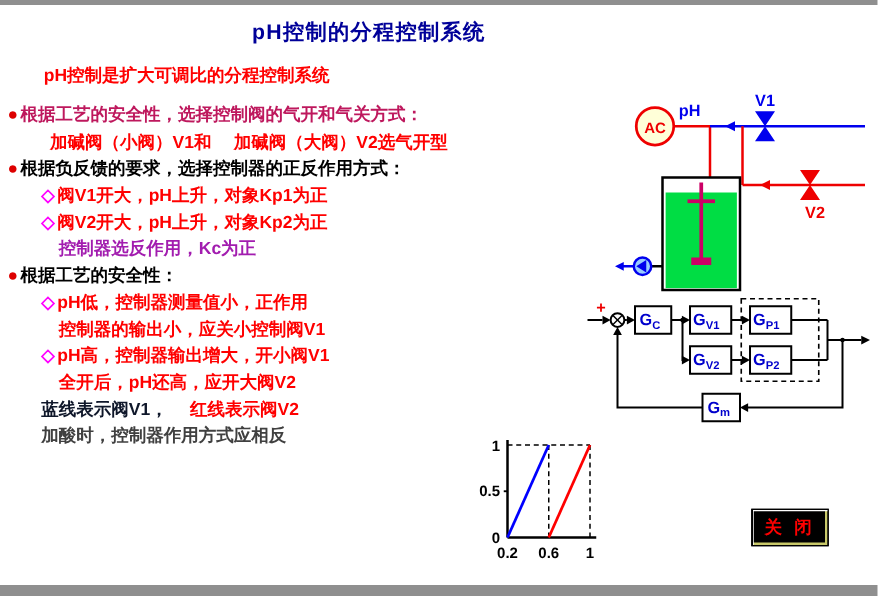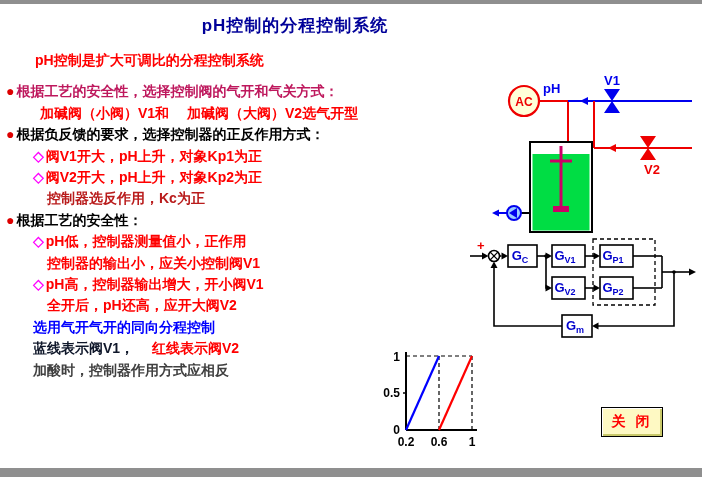--- a/index.html
+++ b/index.html
@@ -27,21 +27,21 @@
   #proc-svg  { left:468px; top:75px; }
   #block-svg { left:466px; top:238px; }
   #chart-svg { left:378px; top:348px; }
   .blk-label { font:bold 13px "Liberation Sans", sans-serif; fill:#0000cc; }
   .blk-label .sub { font-size:9px; }
   .diag-label-blue { font:bold 13px "Liberation Sans", sans-serif; fill:#0000ee; }
   .diag-label-red  { font:bold 13px "Liberation Sans", sans-serif; fill:#ee0000; }
   .tick-label { font:bold 12px "Liberation Sans", sans-serif; fill:#000000; }
   .close-btn {
     position:absolute; left:601px; top:407px; width:62px; height:30px;
-    background:#fef9c3; border:1px solid #000000;
+    background:#000000; border:1px solid #000000;
     box-shadow: inset 1px 1px 0 #ffffff, inset -2px -2px 0 #c9c96a;
     color:#ff0000; font-weight:bold; font-size:14px; letter-spacing:3px;
     display:flex; align-items:center; justify-content:center; cursor:pointer;
     font-family:inherit;
   }
 </style>
 </head>
 <body>
 
 <div>
@@ -50,27 +50,26 @@
 
   <div class="page-title">pH控制的分程控制系统</div>
 
   <div class="content">
       <div class="tline intro"><span style="color: rgb(255, 0, 0);">pH控制是扩大可调比的分程控制系统</span></div>
       <div class="tline bullet"><span class="marker" style="color: rgb(221, 0, 0);">●</span><span style="color: #be185d;">根据工艺的安全性，选择控制阀的气开和气关方式：</span></div>
       <div class="tline indent1"><span style="color: rgb(255, 0, 0); margin-top: 16px;">加碱阀（小阀）V1和　 加碱阀（大阀）V2选气开型</span></div>
       <div class="tline bullet"><span class="marker" style="color: rgb(221, 0, 0);">●</span><span style="color: rgb(0, 0, 0);">根据负反馈的要求，选择控制器的正反作用方式：</span></div>
       <div class="tline diamond"><span class="marker" style="color: rgb(255, 0, 255);">◇</span><span style="color: rgb(255, 0, 0);">阀V1开大，pH上升，对象Kp1为正</span></div>
       <div class="tline diamond"><span class="marker" style="color: rgb(255, 0, 255);">◇</span><span style="color: rgb(255, 0, 0);">阀V2开大，pH上升，对象Kp2为正</span></div>
-      <div class="tline cont"><span style="color: #b91c1c; text-align: center;">控制器选反作用，Kc为正</span></div>
+      <div class="tline cont"><span style="color: #a21caf; text-align: center;">控制器选反作用，Kc为正</span></div>
       <div class="tline bullet"><span class="marker" style="color: rgb(221, 0, 0);">●</span><span style="color: rgb(0, 0, 0);">根据工艺的安全性：</span></div>
       <div class="tline diamond"><span class="marker" style="color: rgb(255, 0, 255);">◇</span><span style="color: rgb(255, 0, 0);">pH低，控制器测量值小，正作用</span></div>
       <div class="tline cont"><span style="color: rgb(255, 0, 0);">控制器的输出小，应关小控制阀V1</span></div>
       <div class="tline diamond"><span class="marker" style="color: rgb(255, 0, 255);">◇</span><span style="color: rgb(255, 0, 0);">pH高，控制器输出增大，开小阀V1</span></div>
       <div class="tline cont"><span style="color: rgb(255, 0, 0);">全开后，pH还高，应开大阀V2</span></div>
-      <div class="tline note"><span style="color: rgb(0, 0, 255);">选用气开气开的同向分程控制</span></div>
       <div class="tline note"><span style="color: #0f172a;">蓝线表示阀V1，　 </span><span style="color: rgb(255, 0, 0);">红线表示阀V2</span></div>
       <div class="tline note"><span style="color: #404040;">加酸时，控制器作用方式应相反</span></div>
     </div>
 
   <svg id="proc-svg" width="232" height="162" viewBox="0 0 232 162">
 
     <g fill="none">
       <line x1="71" y1="26" x2="100" y2="26" stroke="#ee0000" stroke-width="2"></line>
       <line x1="100" y1="26" x2="100" y2="67" stroke="#ee0000" stroke-width="2"></line>
       <line x1="100" y1="26" x2="224" y2="26" stroke="#0000ee" stroke-width="2"></line>

